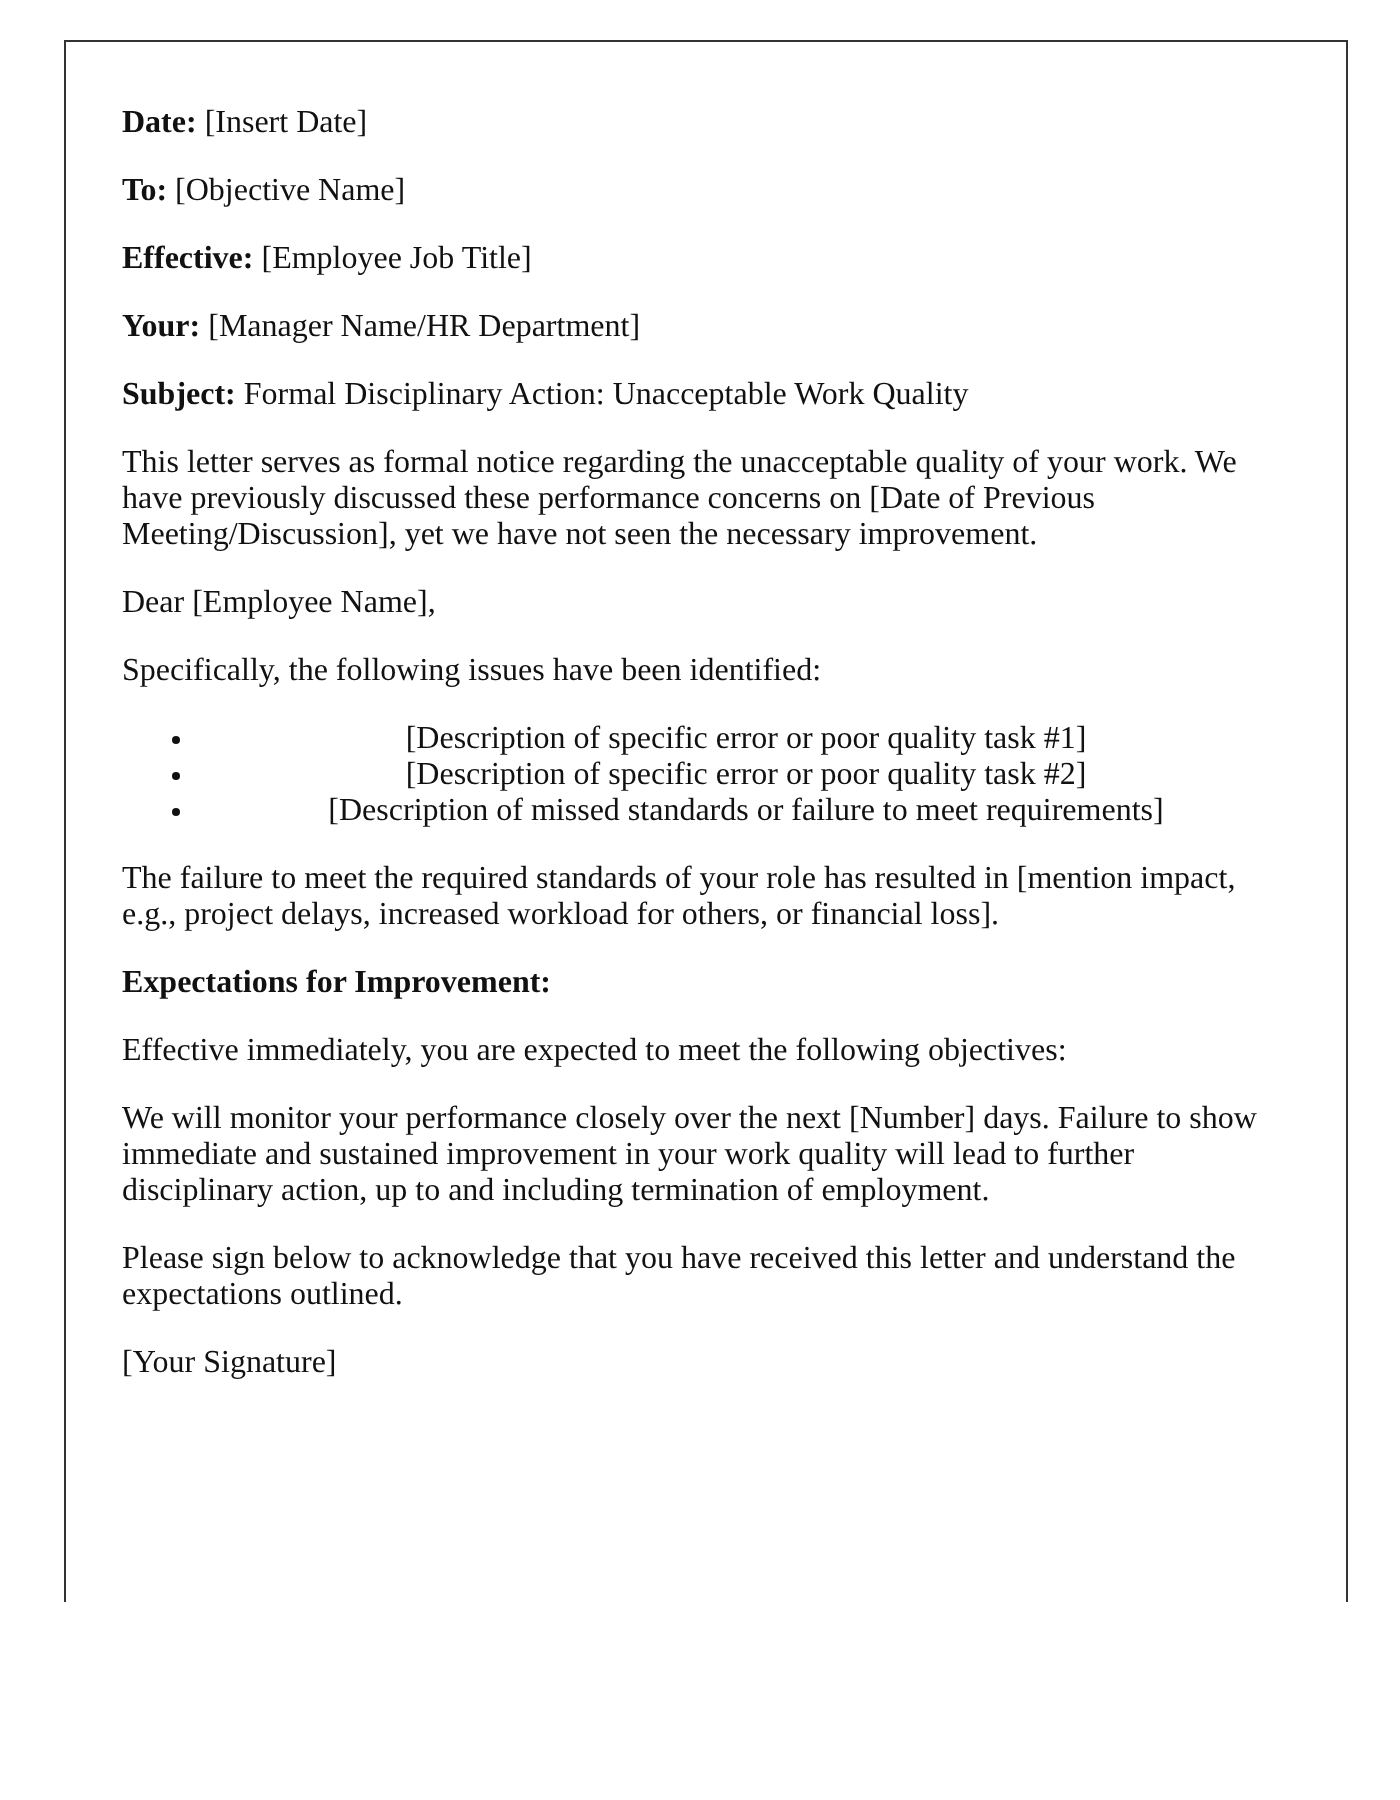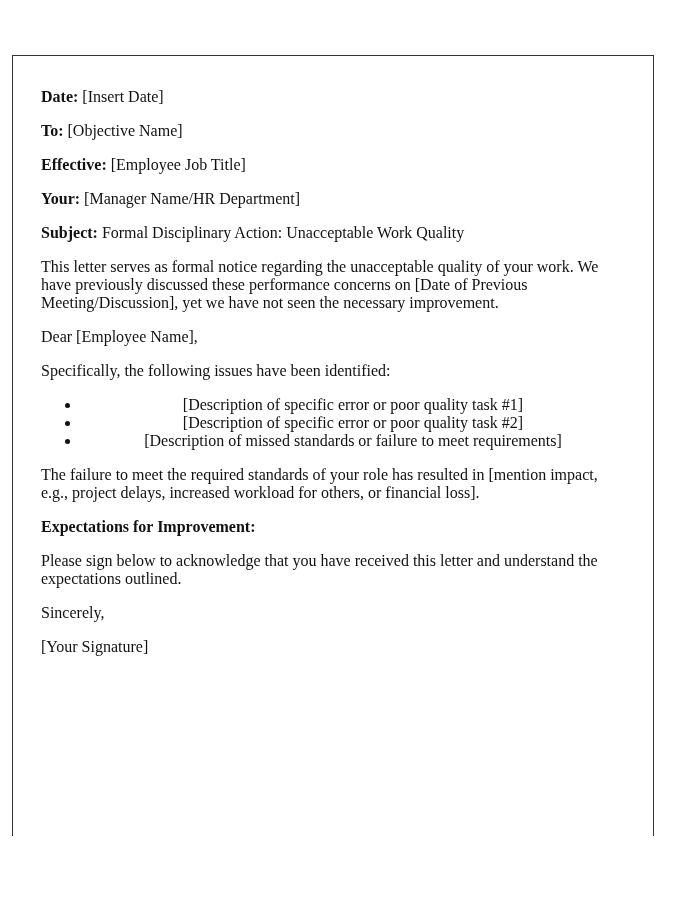--- a/index.html
+++ b/index.html
@@ -5,26 +5,25 @@
     html, body {
       margin: 0;
       padding: 0;
       background: #ffffff;
       width: 700px;
       height: 900px;
       overflow: hidden;
     }
     .viewport {
       position: absolute;
-      left: 12px;
+      left: 32px;
       top: 20px;
       width: 642px;
       height: 781px;
       overflow: hidden;
-      margin-top: 35px;
     }
     .letter {
       box-sizing: border-box;
       width: 642px;
       border: 1px solid #333333;
       border-bottom: none;
       padding: 20px 28px 20px 28px;
       font-family: "Liberation Serif", "DejaVu Serif", serif;
       font-size: 16px;
       line-height: 18px;
@@ -97,23 +96,24 @@
       <li>[Description of specific error or poor quality task #2]</li>
       <li>[Description of missed standards or failure to meet requirements]</li>
     </ul>
 
     <p>The failure to meet the required standards of your role has resulted in [mention impact, e.g., project delays, increased workload for others, or financial loss].</p>
 
     <p>
       <strong>Expectations for Improvement:</strong>
     </p>
 
+    <p>Effective immediately, you are expected to meet the following objectives:</p>
 
 
+    <p>We will monitor your performance closely over the next [Number] days. Failure to show immediate and sustained improvement in your work quality will lead to further disciplinary action, up to and including termination of employment.</p>
 
     <p>Please sign below to acknowledge that you have received this letter and understand the expectations outlined.</p>
 
-    <p>Sincerely,</p>
 
     <p>[Your Signature]</p>
 
   </div>
 </div>
 
 </body></html>

